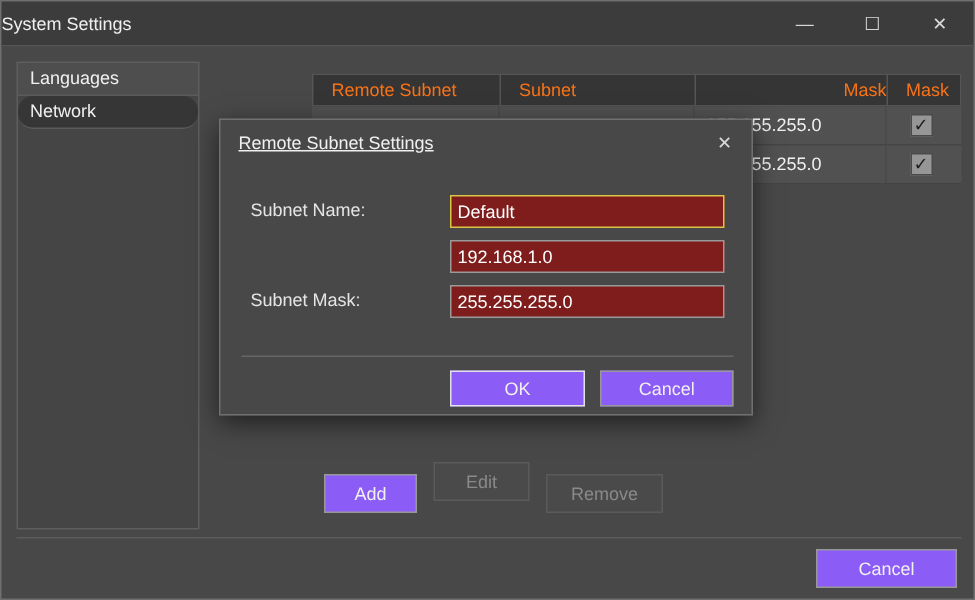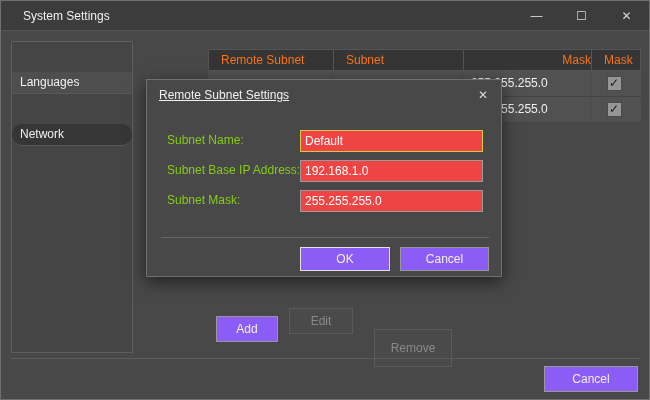--- a/index.html
+++ b/index.html
@@ -8,34 +8,34 @@
     position:relative; width:650px; height:400px;
     background:#484848; border:1px solid #6f6f6f; color:#f0f0f0;
     font-size:12px; overflow:hidden;
   }
   
   .titlebar {
     position:absolute; left:0; top:0; width:100%; height:30px;
     background:#3c3c3c; display:flex; align-items:center;
     border-bottom:1px solid #555;
   }
-  .titlebar .title { padding-left:22px; color:#efefef; }
+  .titlebar .title { padding-left:0; color:#efefef; }
   .win-controls { margin-left:auto; display:flex; height:100%; }
   .win-btn {
     width:45px; height:100%; display:flex; align-items:center; justify-content:center;
     color:#d8d8d8; font-size:12px; background:transparent; border:none; cursor:pointer;
   }
   
   .sidebar {
     position:absolute; left:10px; top:40px; width:122px; height:312px;
     background:#454545; border:1px solid #5e5e5e;
   }
   .side-item {
     height:22px; line-height:21px; padding-left:8px;
-    background:#4e4e4e; border-bottom:1px solid #5a5a5a; cursor:pointer;margin-top:30px;
+    background:#4e4e4e; border-bottom:1px solid #5a5a5a; cursor:pointer;
   }
   .side-item.selected { background:#363636;border-radius:10px; }
   
   .table { position:absolute; left:207px; top:48px; width:433px; }
   .thead { display:flex; height:22px; background:#353535; border:1px solid #555; }
   .th {
     line-height:20px; padding-left:12px; color:#f97316;
     border-right:1px solid #555; overflow:hidden; white-space:nowrap;
   }
   .th:nth-child(1){ width:125px; }
@@ -57,42 +57,42 @@
   }
   
   .btn {
     background:#8b5cf6; border:1px solid #989898; color:#f0f0f0;
     font-family:"Liberation Sans", sans-serif; font-size:12px; cursor:pointer;
   }
   .btn.default { border-color:#e2e2e2; }
   .btn:disabled { color:#8a8a8a; border-color:#5a5a5a; background:#4a4a4a; cursor:default; }
   .add-btn    { position:absolute; left:215px; top:315px; width:62px; height:26px; }
   .edit-btn   { position:absolute; left:288px; top:307px; width:64px; height:26px; }
-  .remove-btn { position:absolute; left:363px; top:328px; width:78px; height:38px;margin-left:10px; }
+  .remove-btn { position:absolute; left:363px; top:315px; width:78px; height:26px; }
   
   .footer-sep { position:absolute; left:10px; top:357px; width:630px; height:1px; background:#5c5c5c; }
   .save-btn   { position:absolute; left:448px; top:365px; width:82px; height:26px;margin-top:41px; }
   .cancel-btn { position:absolute; left:543px; top:365px; width:94px; height:26px; }
   
   .dialog {
     position:absolute; left:145px; top:78px; width:356px; height:198px;
     background:#484848; border:1px solid #707070;
     box-shadow:0 5px 16px rgba(0,0,0,0.55); z-index:10;
   }
   .dialog-titlebar { position:relative; height:30px; display:flex; align-items:center; }
   .dialog-titlebar .dtitle { padding-left:12px; color:#f0f0f0;text-decoration:underline; }
   .dialog-close {
     margin-left:auto; width:36px; height:100%; background:transparent; border:none;
     color:#d8d8d8; font-size:12px; cursor:pointer;
   }
   .field-row { position:absolute; left:0; width:100%; height:22px; }
-  .field-row .flabel { position:absolute; left:20px; top:3px; color:#84cc16; }
+  .field-row .flabel { position:absolute; left:20px; top:3px; color:#e5e5e5; }
   .field-row input {
     position:absolute; left:153px; top:0; width:183px; height:22px;
-    background:#ef4444; border:1px solid #9a9a9a; color:#ffffff;
+    background:#7f1d1d; border:1px solid #9a9a9a; color:#ffffff;
     font-family:"Liberation Sans", sans-serif; font-size:12px; padding:0 4px;
     outline:none;
   }
   .field-row input.focused { border:1px solid #d9c646; }
   .fr1 { top:50px; } .fr2 { top:80px; } .fr3 { top:110px; }
   .dialog-sep { position:absolute; left:14px; top:157px; width:328px; height:1px; background:#666; }
   .ok-btn     { position:absolute; left:153px; top:167px; width:90px; height:24px; }
   .dcancel-btn{ position:absolute; left:253px; top:167px; width:89px; height:24px; }
 </style>
 </head>
@@ -161,21 +161,20 @@
     <div class="dialog-titlebar">
       <span class="dtitle">Remote Subnet Settings</span>
       <button class="dialog-close"><span>✕</span></button>
     </div>
 
     <div class="field-row fr1">
       <span class="flabel">Subnet Name:</span>
       <input class="focused" type="text" value="Default" style="">
     </div>
     <div class="field-row fr2">
-      <span class="flabel">Subnet Base IP Address:</span>
       <input type="text" value="192.168.1.0" style="">
     </div>
     <div class="field-row fr3">
       <span class="flabel">Subnet Mask:</span>
       <input type="text" value="255.255.255.0" style="">
     </div>
 
     <div class="dialog-sep"></div>
     <button class="btn default ok-btn">OK</button>
     <button class="btn dcancel-btn">Cancel</button>

